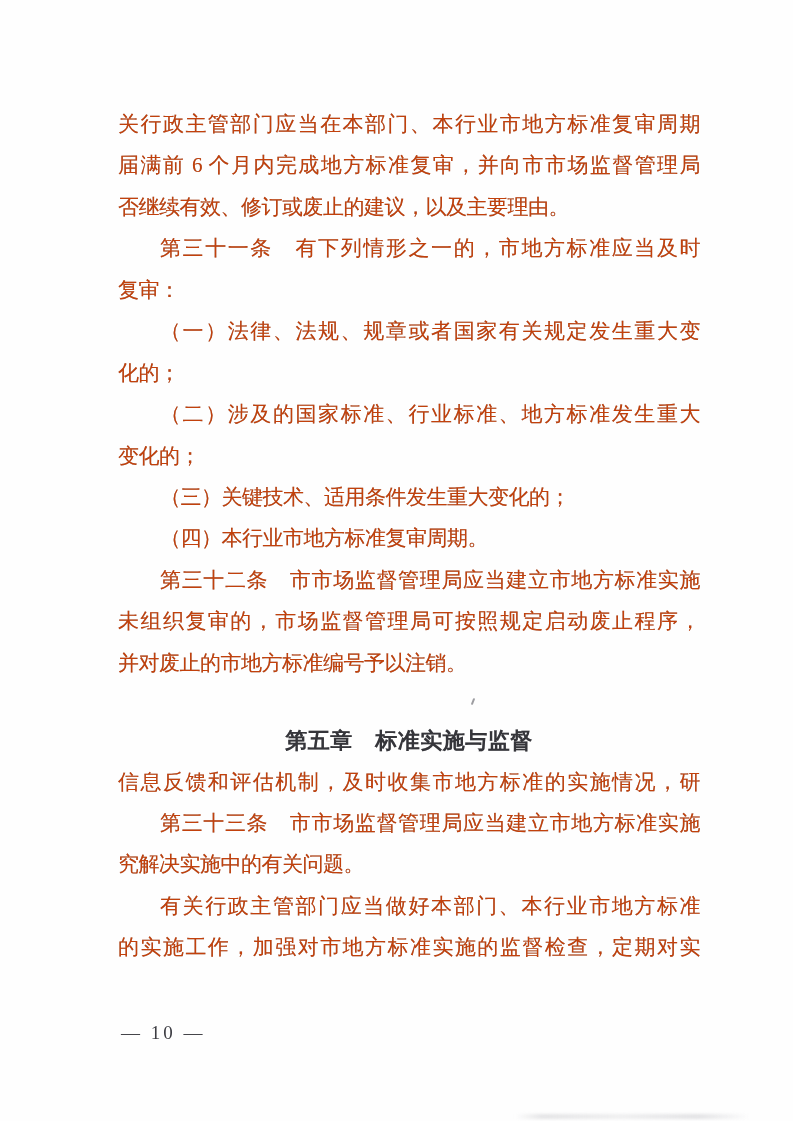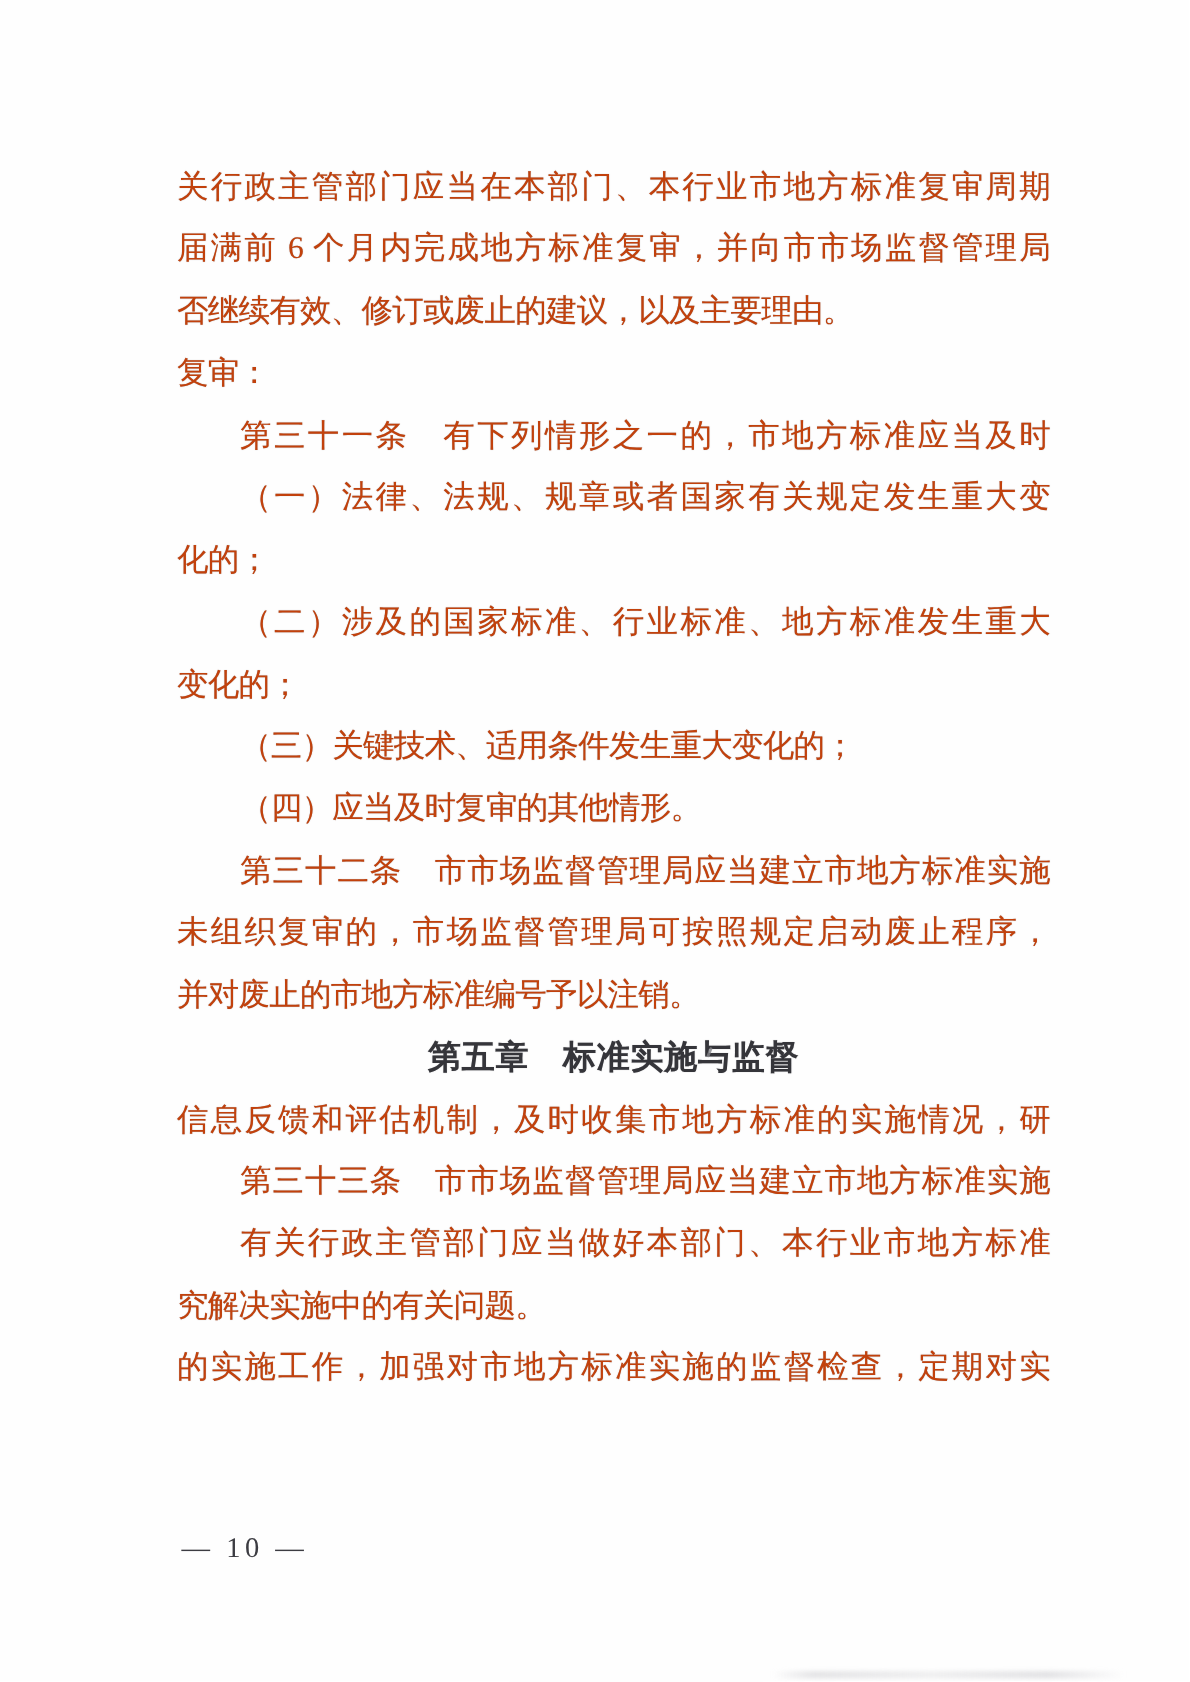--- a/index.html
+++ b/index.html
@@ -34,20 +34,21 @@
   .fill {
     text-align: justify;
     text-align-last: justify;
   }
   .indent {
     text-indent: 2em;
   }
   .center {
     text-align: center;
     text-align-last: center;
+    margin-top: 36px;
   }
   .bold {
     font-weight: bold;
     color: #35353a;
     letter-spacing: 0.5px;
     font-family: "Liberation Sans", "DejaVu Sans", sans-serif;
     font-size: 22px;
   }
   .page-number {
     position: absolute;
@@ -96,36 +97,36 @@
 </style>
 </head>
 <body>
 
 <div class="page">
 
   <div class="text-block">
     <div class="line fill">关行政主管部门应当在本部门、本行业市地方标准复审周期</div>
     <div class="line fill">届满前 6 个月内完成地方标准复审，并向市市场监督管理局</div>
     <div class="line">否继续有效、修订或废止的建议，以及主要理由。</div>
+    <div class="line fill indent">第三十一条　有下列情形之一的，市地方标准应当及时</div>
     <div class="line">复审：</div>
-    <div class="line fill indent">第三十一条　有下列情形之一的，市地方标准应当及时</div>
     <div class="line fill indent">（一）法律、法规、规章或者国家有关规定发生重大变</div>
     <div class="line">化的；</div>
     <div class="line fill indent">（二）涉及的国家标准、行业标准、地方标准发生重大</div>
     <div class="line">变化的；</div>
     <div class="line indent">（三）关键技术、适用条件发生重大变化的；</div>
-    <div class="line indent">（四）应当及时复审的其他情形。</div>
+    <div class="line indent">（四）本行业市地方标准复审周期。</div>
     <div class="line fill indent">第三十二条　市市场监督管理局应当建立市地方标准实施</div>
     <div class="line fill">未组织复审的，市场监督管理局可按照规定启动废止程序，</div>
     <div class="line">并对废止的市地方标准编号予以注销。</div>
     <div class="line center bold">第五章　标准实施与监督</div>
     <div class="line fill">信息反馈和评估机制，及时收集市地方标准的实施情况，研</div>
     <div class="line fill indent">第三十三条　市市场监督管理局应当建立市地方标准实施</div>
+    <div class="line">究解决实施中的有关问题。</div>
     <div class="line fill indent">有关行政主管部门应当做好本部门、本行业市地方标准</div>
-    <div class="line">究解决实施中的有关问题。</div>
     <div class="line fill">的实施工作，加强对市地方标准实施的监督检查，定期对实</div>
   </div>
 
   <div class="page-number">— 10 —</div>
 
   <div class="ink-speck"></div>
   <div class="stray-tick"></div>
   <div class="bottom-smudge"></div>
 
 </div>

